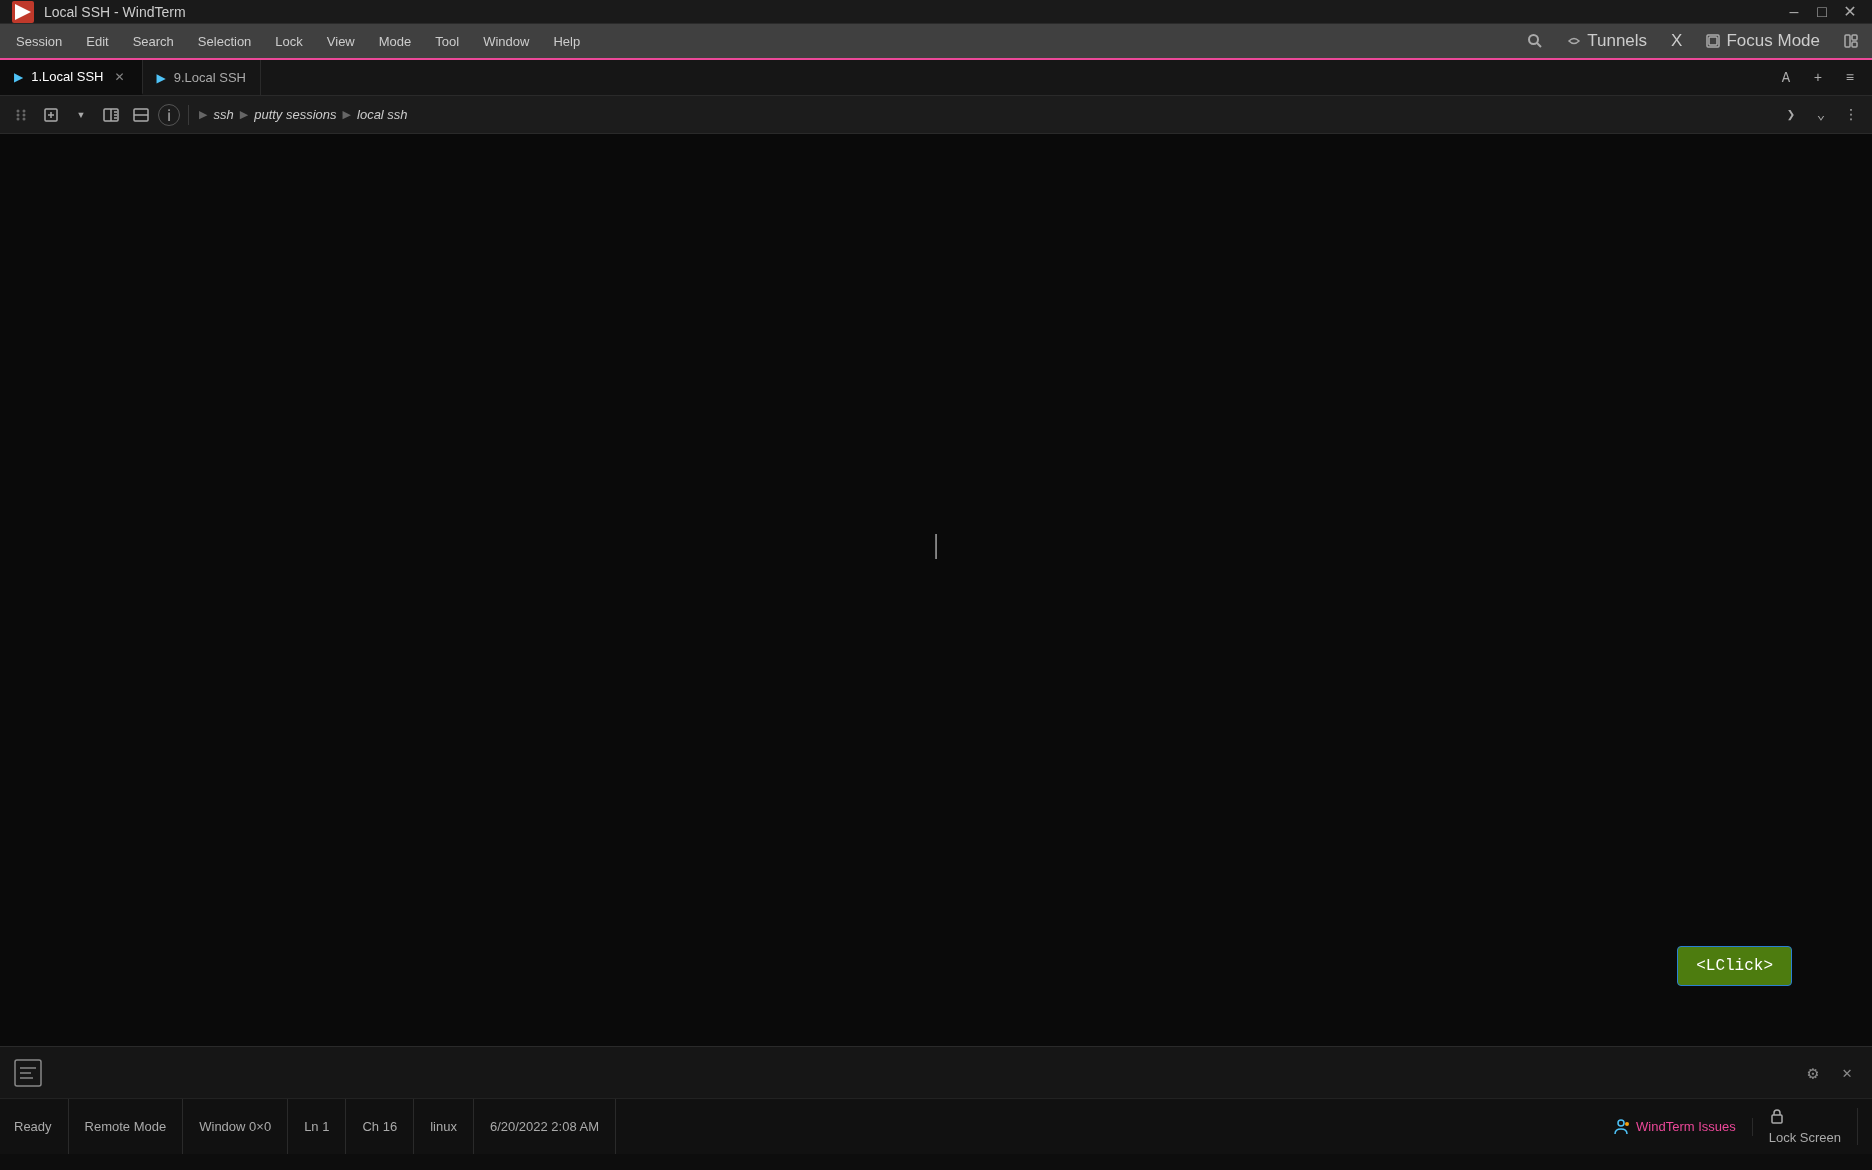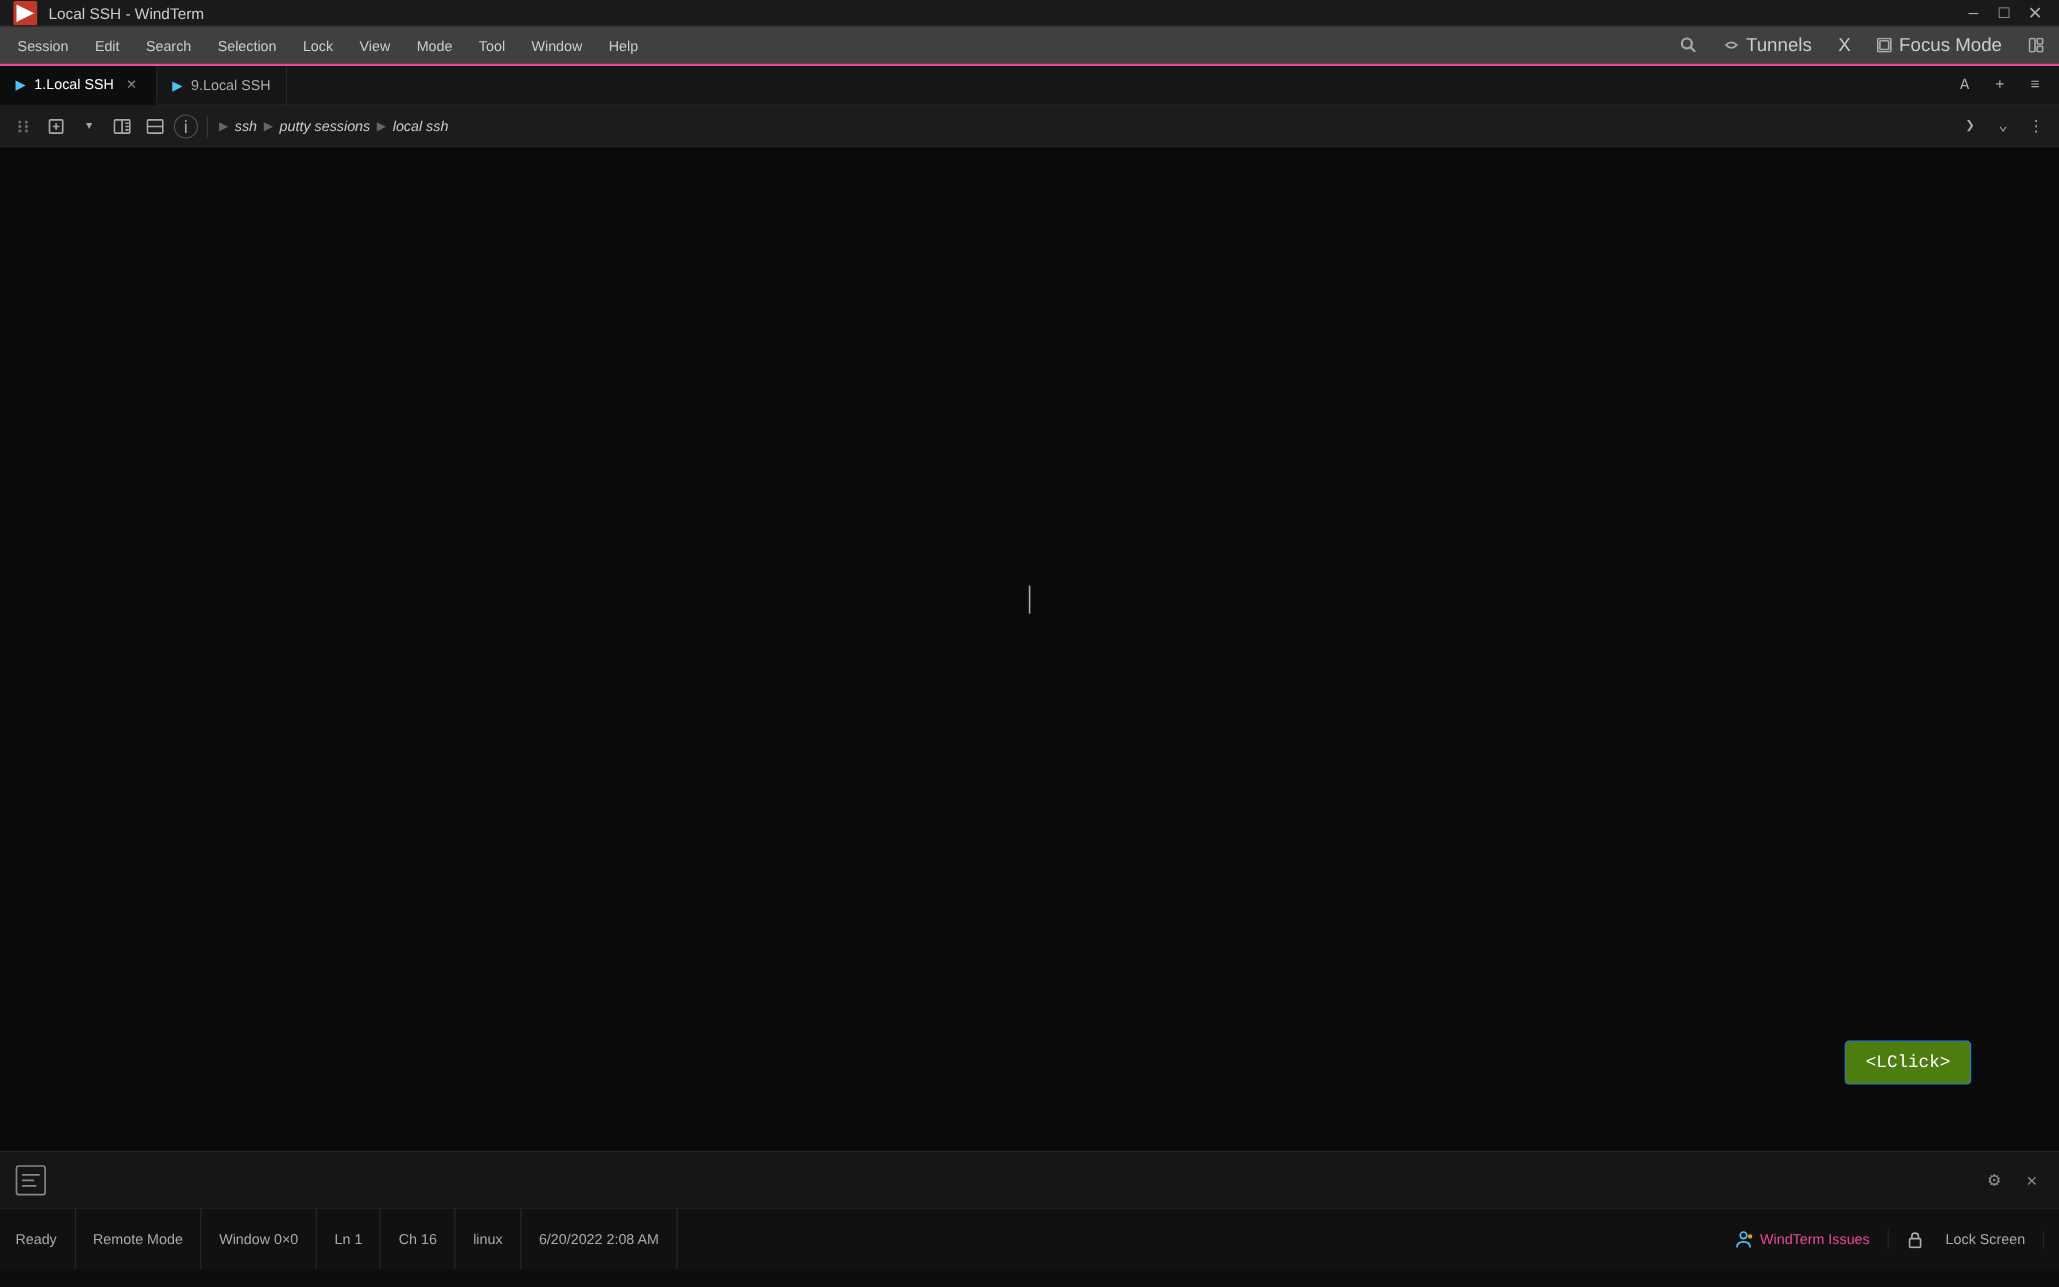--- a/index.html
+++ b/index.html
@@ -362,22 +362,23 @@
 
     #windterm-issues {
       color: #ec4899;
       display: flex;
       align-items: center;
       gap: 6px;
     }
 
     #lock-screen {
       display: flex;
-      gap: 20px;
-      color: #aaa;
+      gap: 6px;
+      color: #aaa;
+      flex-direction: column;
     }
 
     #status-right {
       margin-left: auto;
       display: flex;
       align-items: center;
       gap: 0;
     }
 
     

